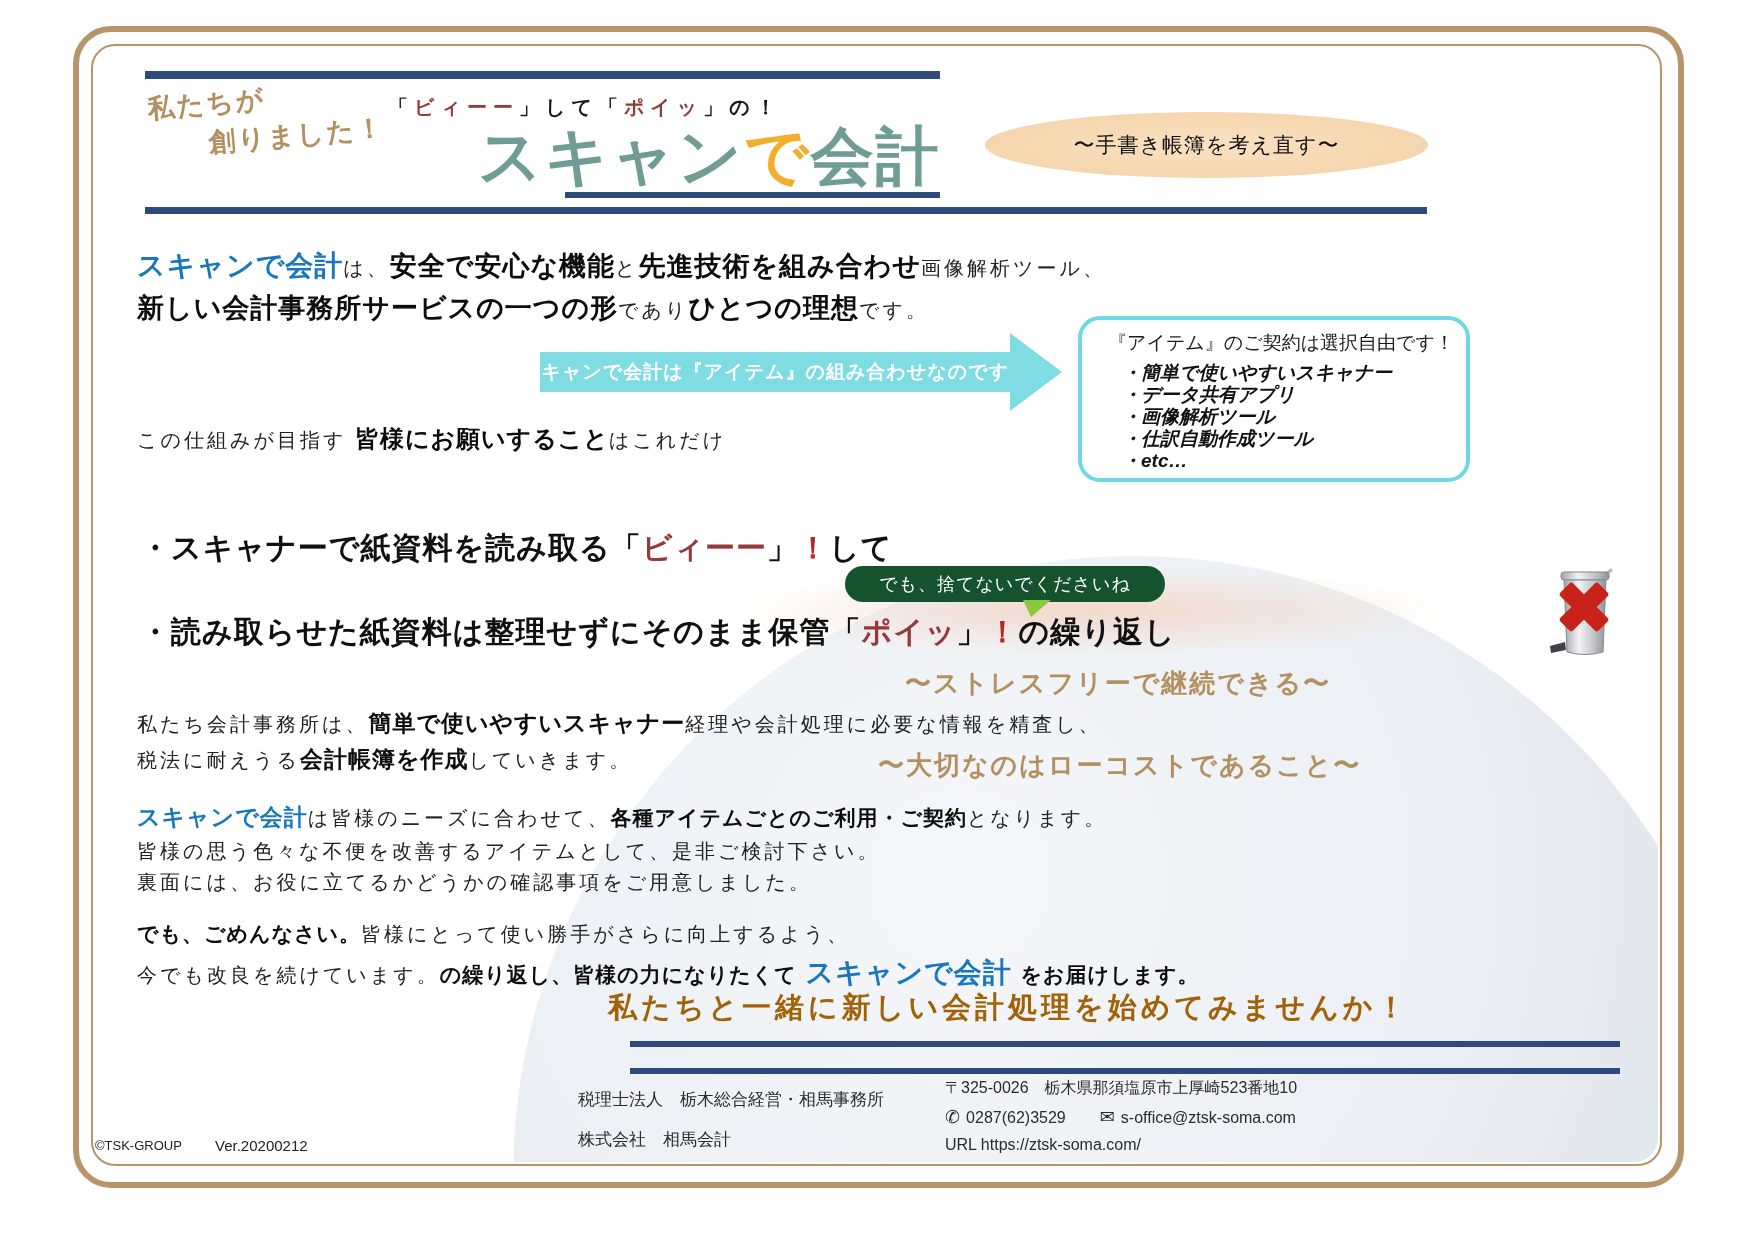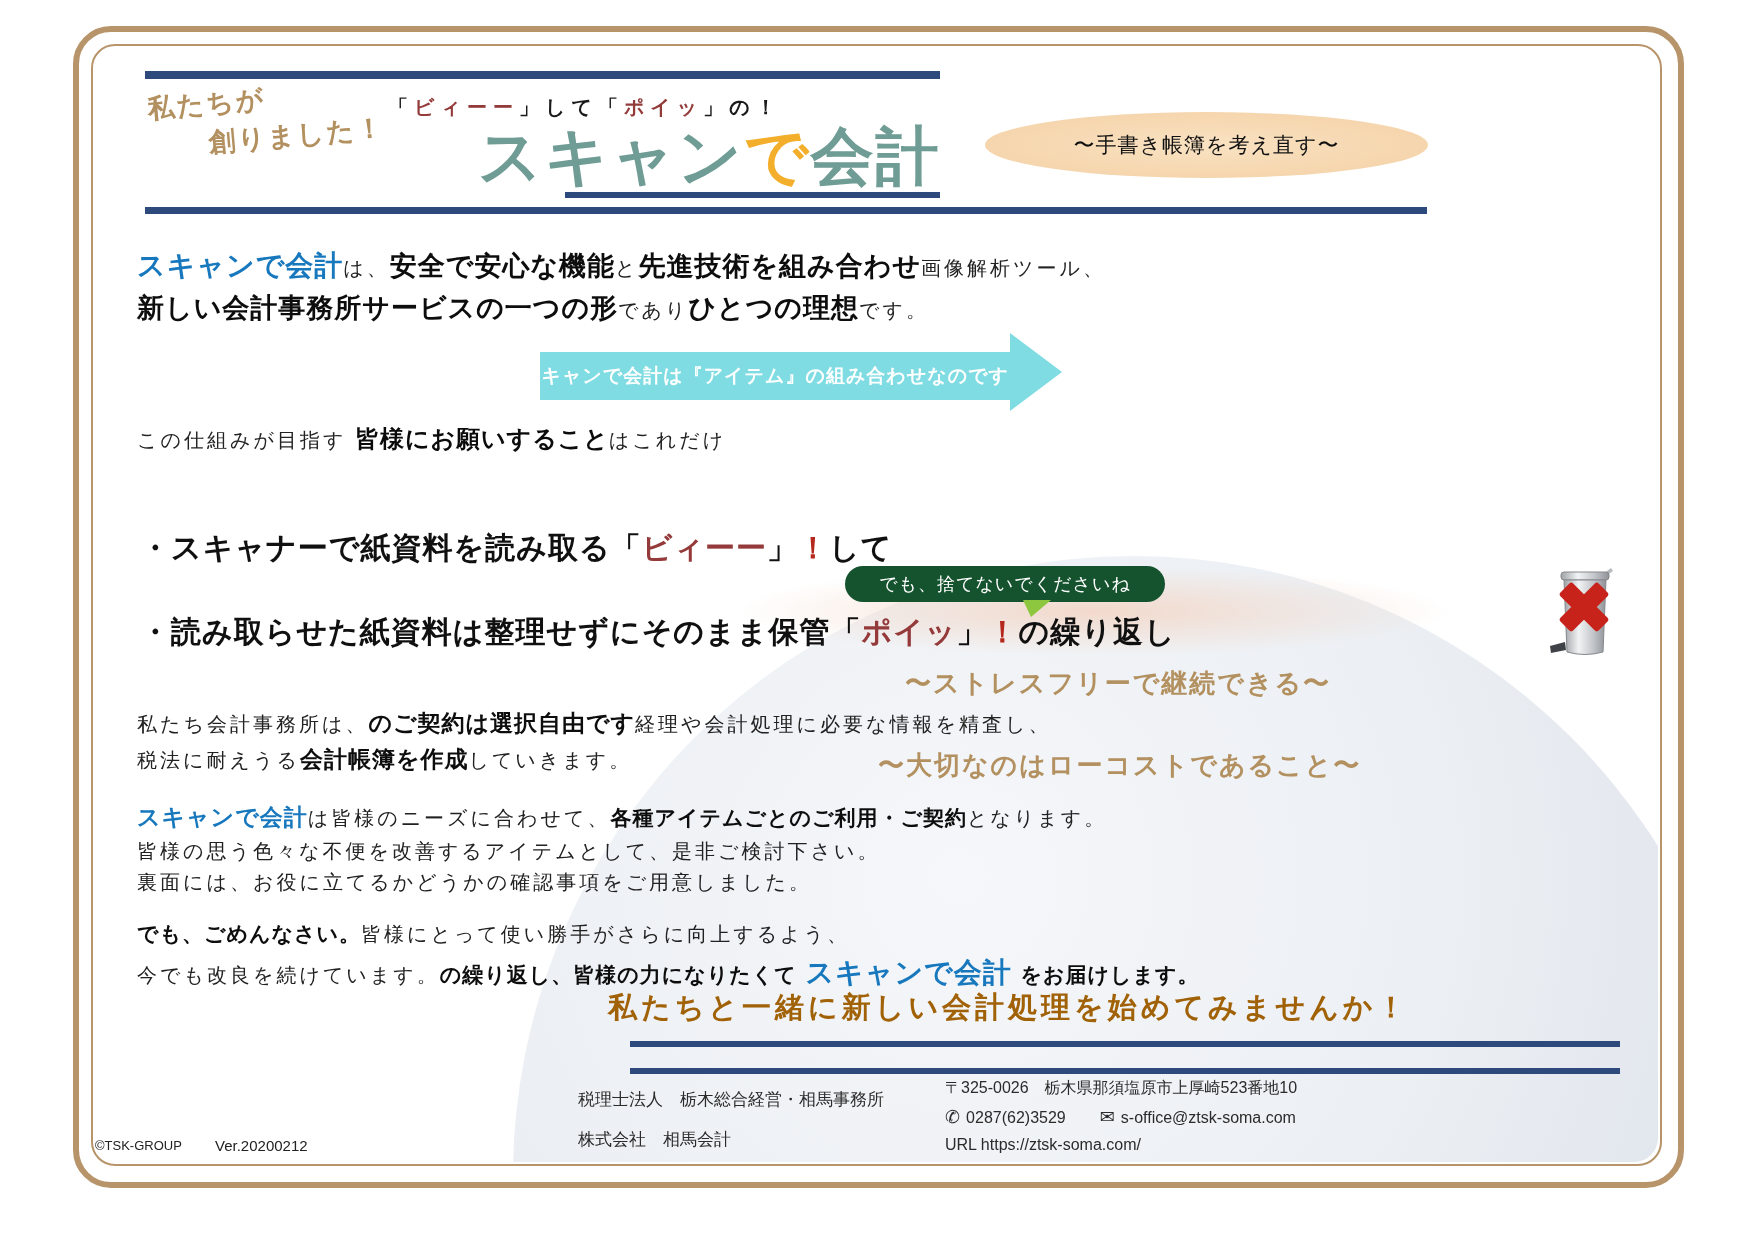--- a/index.html
+++ b/index.html
@@ -50,21 +50,21 @@
   .intro{left:137px;top:244px;}
   .aim{left:137px;top:420px;}
   .aim .big{font-size:24px;font-weight:bold;color:#0b0b0b;letter-spacing:1px;}
 
   .bullet{left:140px;font-size:30px;font-weight:bold;color:#101010;letter-spacing:1px;white-space:nowrap;}
   .bullet1{top:528px;}
   .bullet2{top:612px;}
   .accent-red{color:#943a3a;}
   .bang{color:#b5271d;}
 
-  .arrow-band{left:540px;top:352px;width:470px;height:48px;background:#7edce2;color:#fff;font-weight:bold;
+  .arrow-band{left:540px;top:352px;width:470px;height:40px;background:#7edce2;color:#fff;font-weight:bold;
               font-size:19px;letter-spacing:1px;display:flex;align-items:center;justify-content:center;white-space:nowrap;}
   .arrow-head{left:1010px;top:333px;width:0;height:0;border-top:39px solid transparent;border-bottom:39px solid transparent;
               border-left:52px solid #7edce2;}
 
   .item-box{left:1078px;top:316px;width:346px;height:140px;border:4px solid #6fd8e2;border-radius:22px;background:#fff;
             padding:10px 12px 8px 26px;}
   .item-box .ib-title{font-size:19px;color:#1a1a1a;letter-spacing:0;}
   .item-box ul{list-style:none;margin:6px 0 0 14px;padding:0;}
   .item-box li{font-size:19px;font-weight:bold;font-style:italic;color:#111;line-height:22px;letter-spacing:0;}
 
@@ -136,20 +136,30 @@
     <div>
       <span class="emph">新しい会計事務所サービスの一つの形</span><span>であり</span><span class="emph">ひとつの理想</span><span>です。</span>
     </div>
   </div>
 
   <div class="abs arrow-band">
     <span>スキャンで会計は『アイテム』の組み合わせなのです！</span>
   </div>
   <div class="abs arrow-head"></div>
 
+  <div class="abs item-box">
+    <div class="ib-title">『アイテム』のご契約は選択自由です！</div>
+    <ul>
+      <li>・簡単で使いやすいスキャナー</li>
+      <li>・データ共有アプリ</li>
+      <li>・画像解析ツール</li>
+      <li>・仕訳自動作成ツール</li>
+      <li>・etc…</li>
+    </ul>
+  </div>
 
   <div class="abs body-text aim">
     <span>この仕組みが目指す </span><span class="big">皆様にお願いすること</span><span>はこれだけ</span>
   </div>
 
   <div class="abs bullet bullet1">
     <span>・スキャナーで紙資料を読み取る「</span><span class="accent-red">ビィーー</span><span>」</span><span class="bang">！</span><span>して</span>
   </div>
 
   <div class="abs bubble">
@@ -180,21 +190,21 @@
       <g transform="translate(36,45) rotate(-45)">
           <rect x="-27" y="-9" width="54" height="18" rx="3" fill="#c8231b"></rect>
         </g>
     </g>
   </svg>
 
   <div class="abs tan-note stress-note">〜ストレスフリーで継続できる〜</div>
 
   <div class="abs body-text office">
     <div>
-      <span>私たち会計事務所は、</span><span class="emph mid">のご契約は選択自由です</span><span>経理や会計処理に必要な情報を精査し、</span>
+      <span>私たち会計事務所は、</span><span class="emph mid">簡単で使いやすいスキャナー</span><span>経理や会計処理に必要な情報を精査し、</span>
     </div>
     <div>
       <span>税法に耐えうる</span><span class="emph mid">会計帳簿を作成</span><span>していきます。</span>
     </div>
   </div>
 
   <div class="abs tan-note lowcost-note">〜大切なのはローコストであること〜</div>
 
   <div class="abs body-text offer">
     <div>

